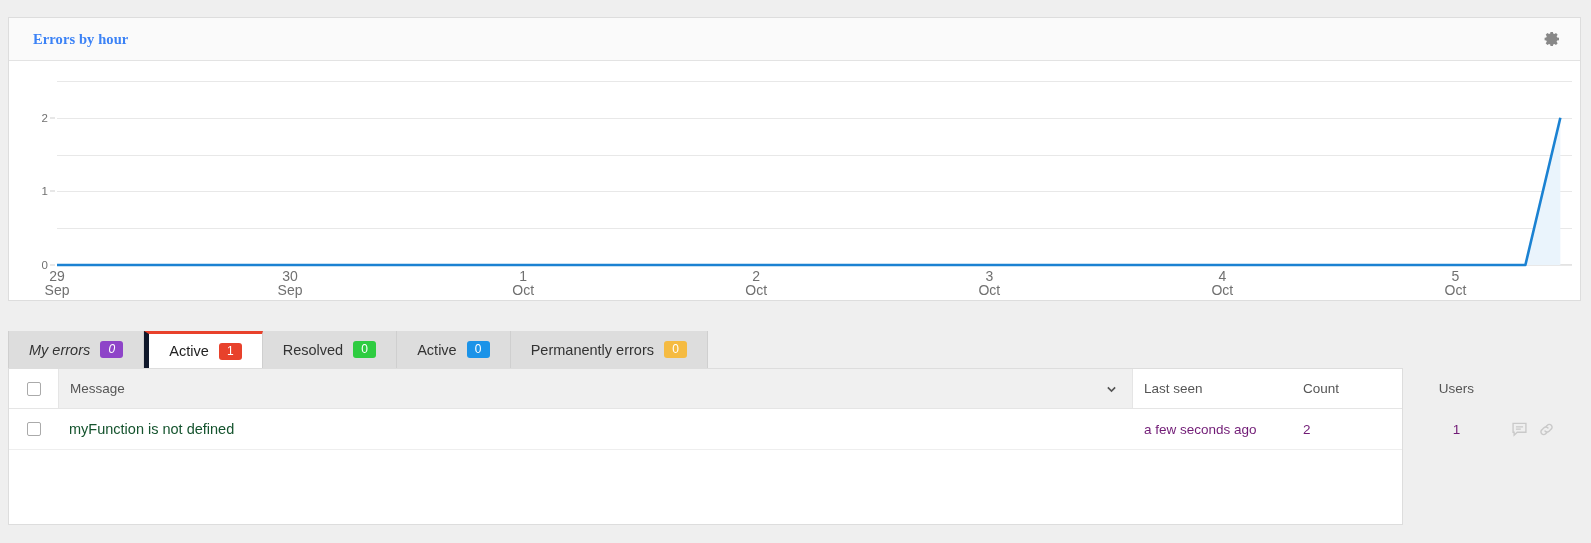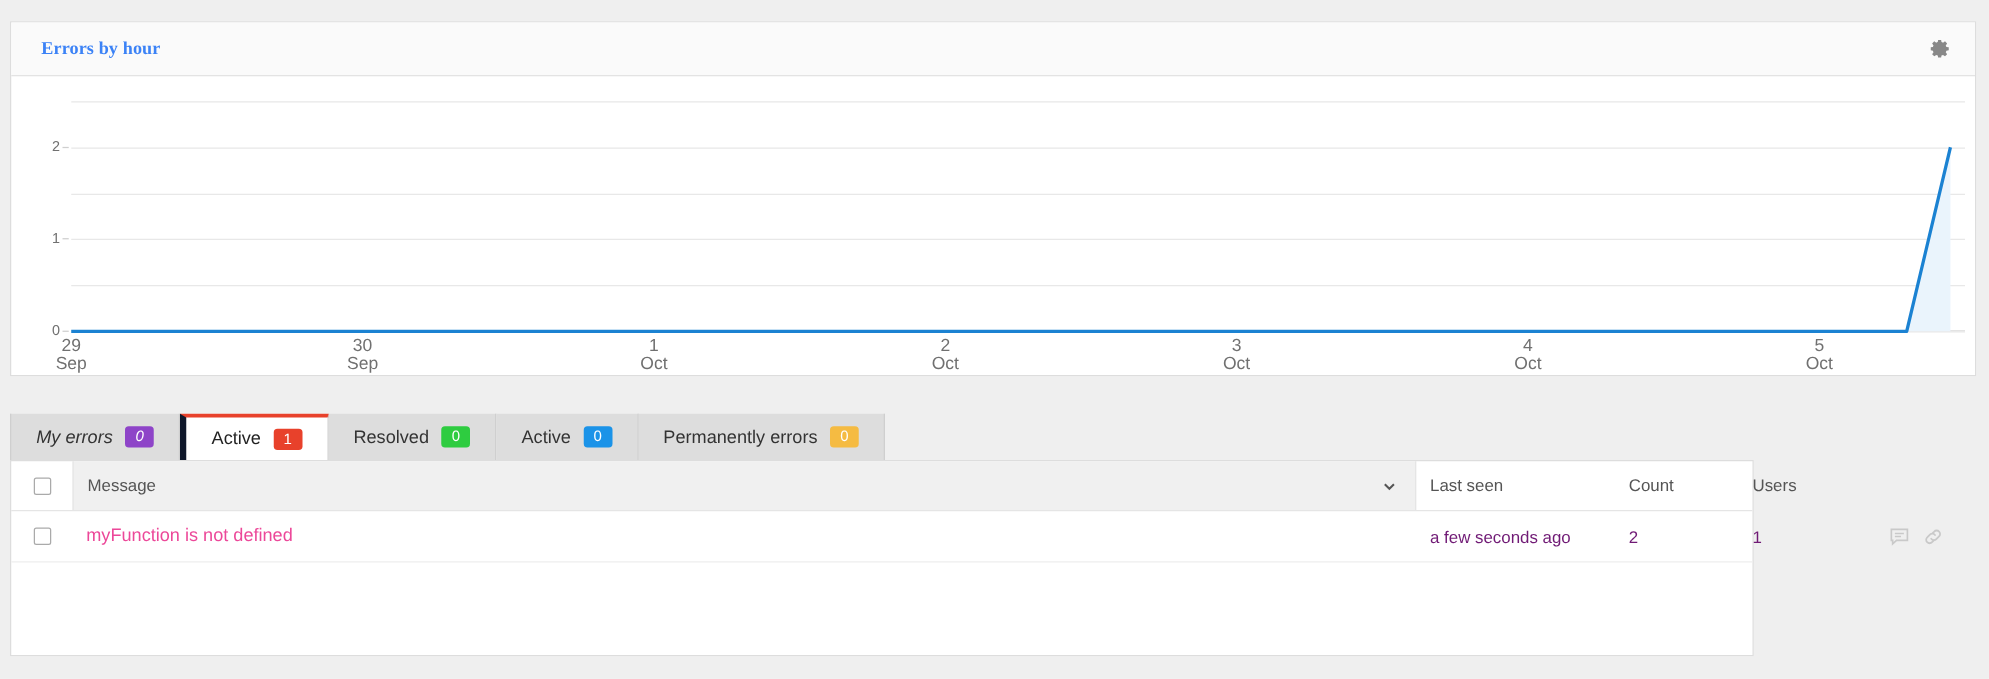--- a/index.html
+++ b/index.html
@@ -230,25 +230,25 @@
   .chev {
     position: absolute;
     right: 14px;
     top: 50%;
     transform: translateY(-50%);
     color: #555;
     display: flex;
   }
   .lastseen-cell { flex: none; width: 159px; padding-left: 11px; box-sizing: border-box; }
   .count-cell    { flex: none; width: 99px;  padding-left: 11px; box-sizing: border-box; }
-  .users-cell    { flex: none; width: 120px; padding-left: 11px; box-sizing: border-box; }
+  .users-cell    { flex: none; width: 120px; padding-left: 11px; box-sizing: border-box; text-align: center; }
   .actions-cell  { flex: 1; display: flex; align-items: center; justify-content: flex-end; gap: 10px; padding-right: 18px; }
   .err-link {
     font-size: 14.5px;
-    color: #ec4899;
+    color: #14532d;
     text-decoration: none;
     cursor: pointer;
   }
   .err-text { font-size: 13.5px; color: #701a75; }
   .act-icon { color: #c9c9c9; cursor: pointer; display: flex; }
 </style>
 </head>
 <body>
 
 <div class="chart-panel">

